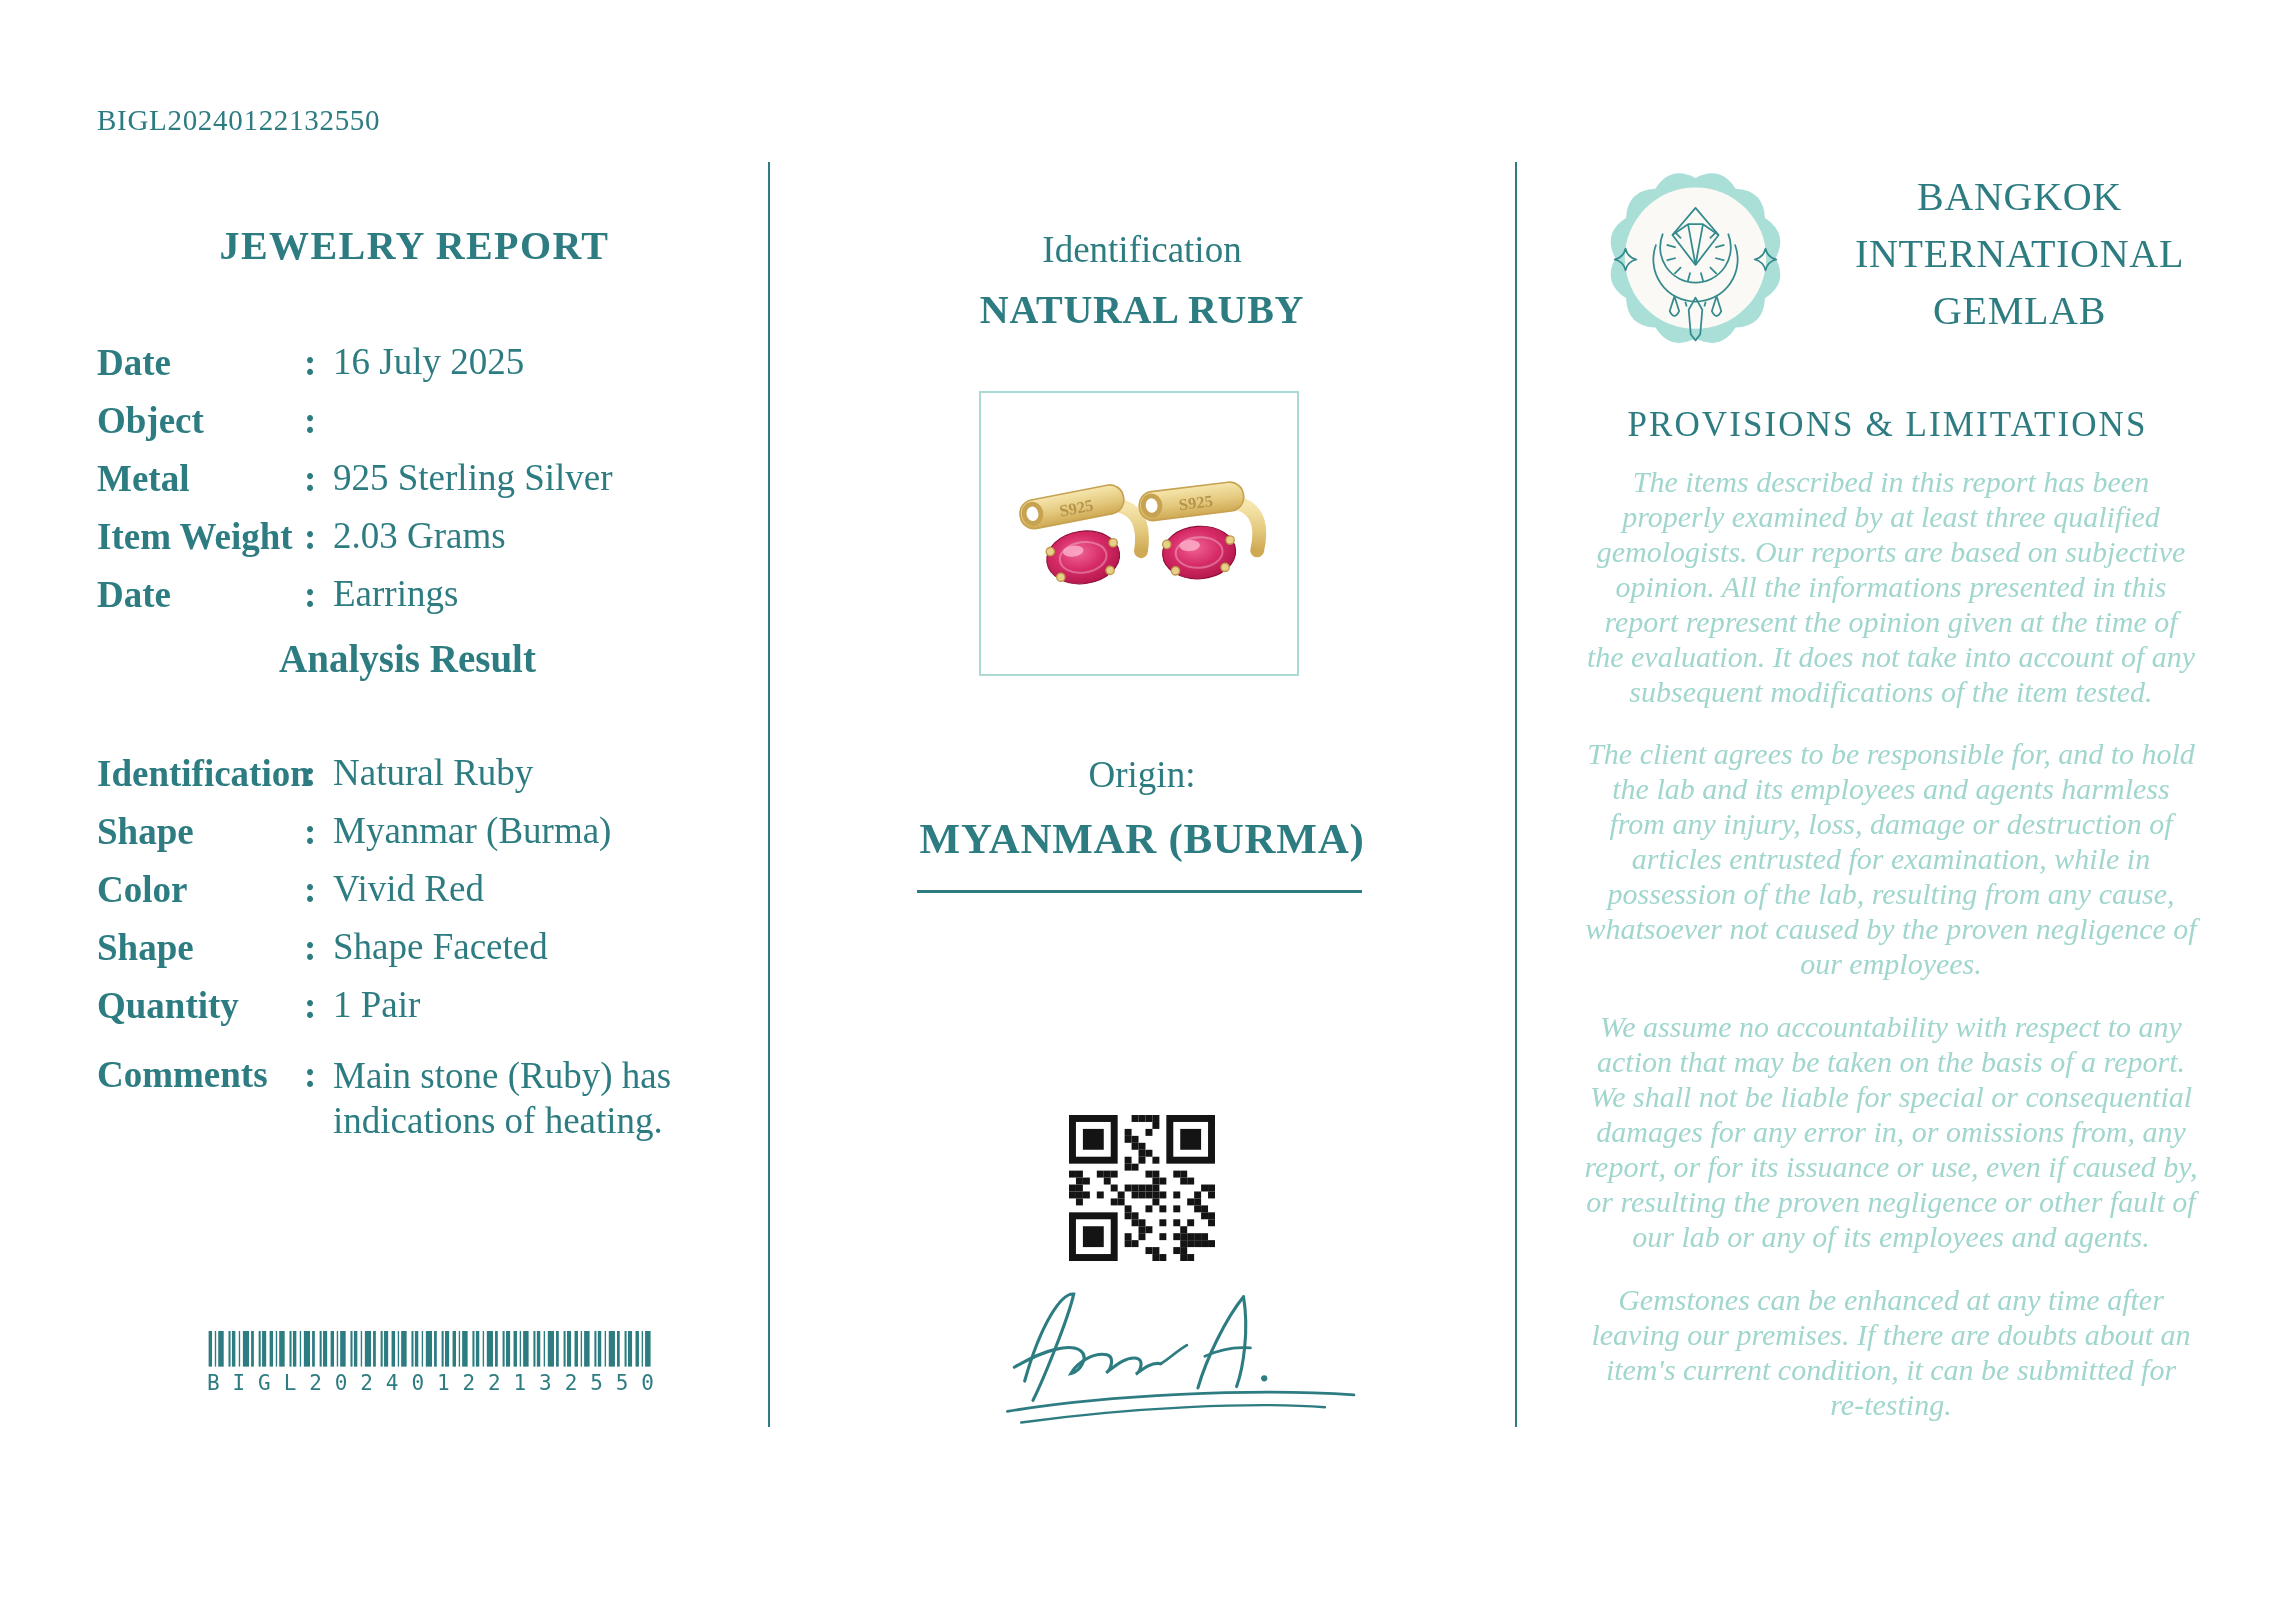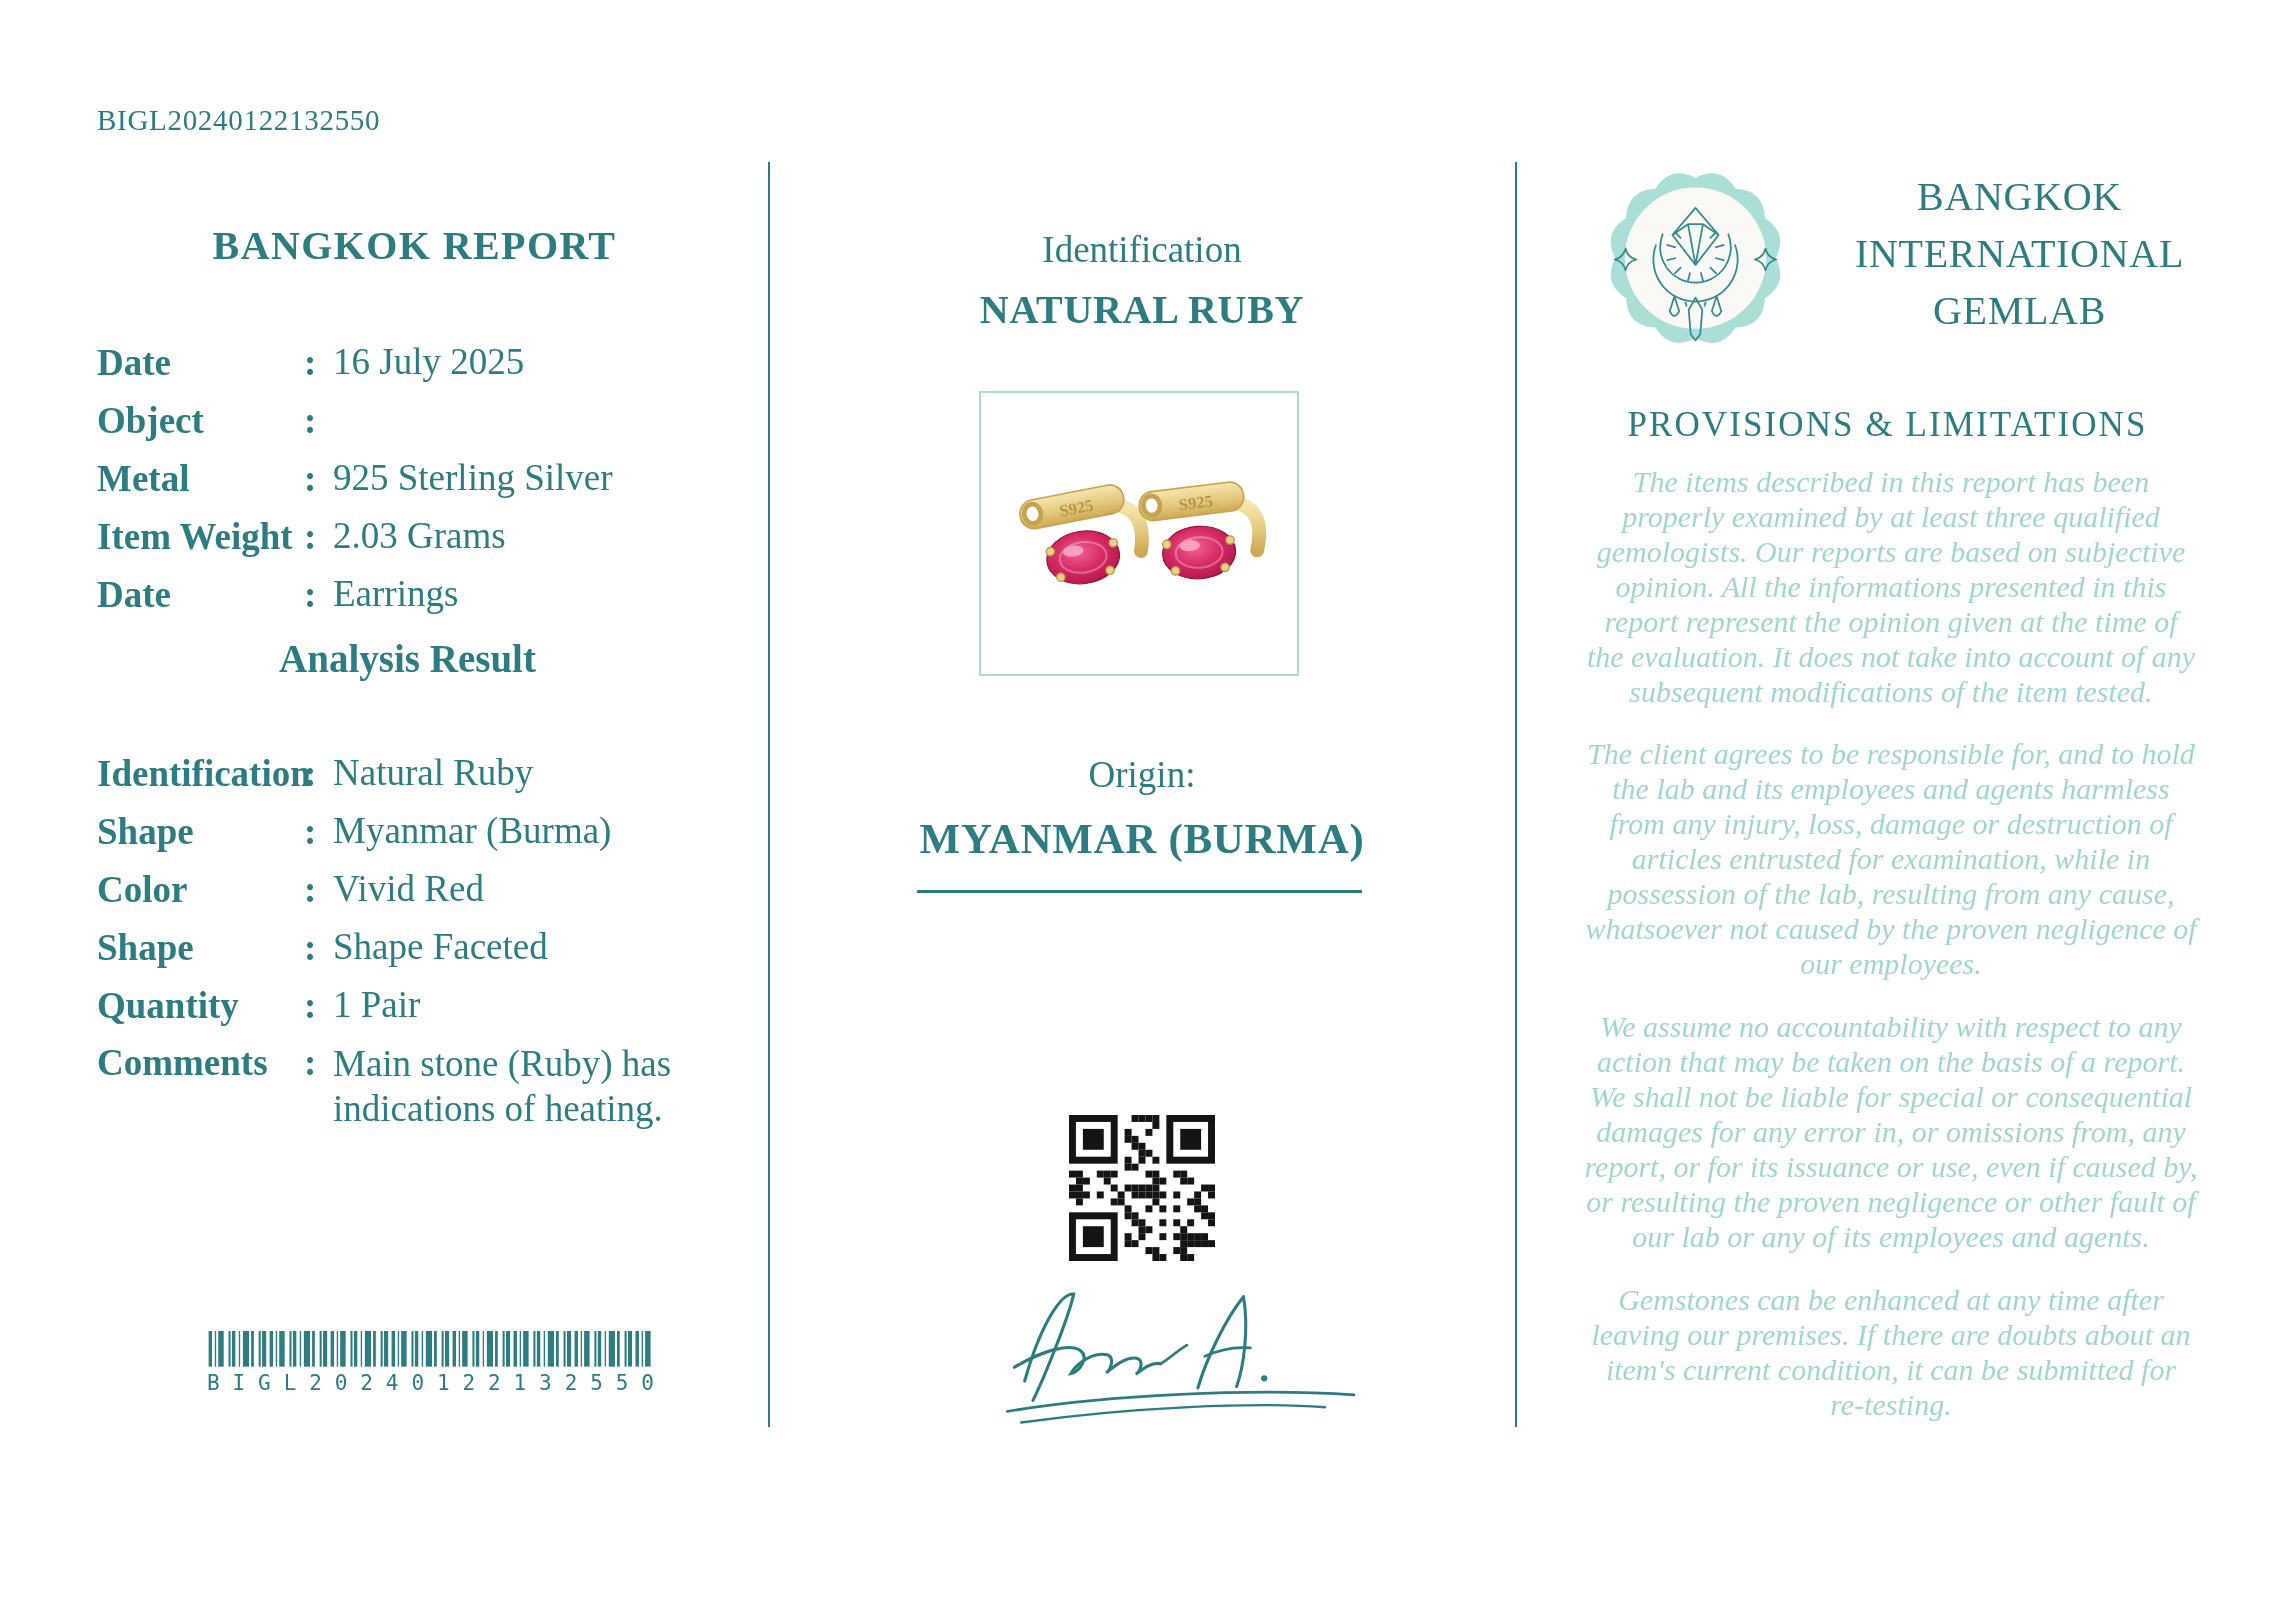--- a/index.html
+++ b/index.html
@@ -20,21 +20,21 @@
   .divider-right{left:1515px;}
 
   
   .report-number{position:absolute;left:97px;top:104px;font-size:29px;letter-spacing:0.7px;}
   .left-title{position:absolute;left:104px;top:222px;width:621px;text-align:center;
     font-size:40px;font-weight:bold;letter-spacing:1.4px;}
   .fields{position:absolute;left:97px;width:663px;}
   #fields1{top:333px;}
   #fields2{top:744px;}
   .frow{display:flex;align-items:center;height:58px;font-size:37px;}
-  .frow.multi{align-items:flex-start;height:auto;padding-top:7px;}
+  .frow.multi{align-items:flex-start;height:auto;padding-top:7px;margin-top:12px;}
   .frow .flabel{width:207px;font-weight:bold;flex:none;}
   .frow .fcolon{width:29px;font-weight:bold;flex:none;text-align:left;}
   .frow .fvalue{flex:1;white-space:pre-line;line-height:1.22;}
   .analysis-title{position:absolute;left:97px;top:636px;width:621px;text-align:center;
     font-size:39px;font-weight:bold;}
   .barcode{position:absolute;left:207px;top:1331px;width:450px;}
   .barcode svg{display:block;}
   .barcode-text{display:flex;justify-content:space-between;width:447px;margin-top:2.8px;
     font-family:"DejaVu Sans Mono", monospace;font-size:21px;color:var(--teal);}
 
@@ -68,21 +68,21 @@
 </style>
 </head>
 <body>
 
 <div class="page">
 
   <div class="report-number">BIGL20240122132550</div>
   <div class="divider divider-left"></div>
   <div class="divider divider-right"></div>
 
-  <div class="left-title">BANGKOK REPORT</div>
+  <div class="left-title">JEWELRY REPORT</div>
   <div class="fields" id="fields1">
       <div class="frow">
         <span class="flabel">Date</span>
         <span class="fcolon">:</span>
         <span class="fvalue">16 July 2025</span>
       </div>
       <div class="frow">
         <span class="flabel">Object</span>
         <span class="fcolon">:</span>
       </div>

